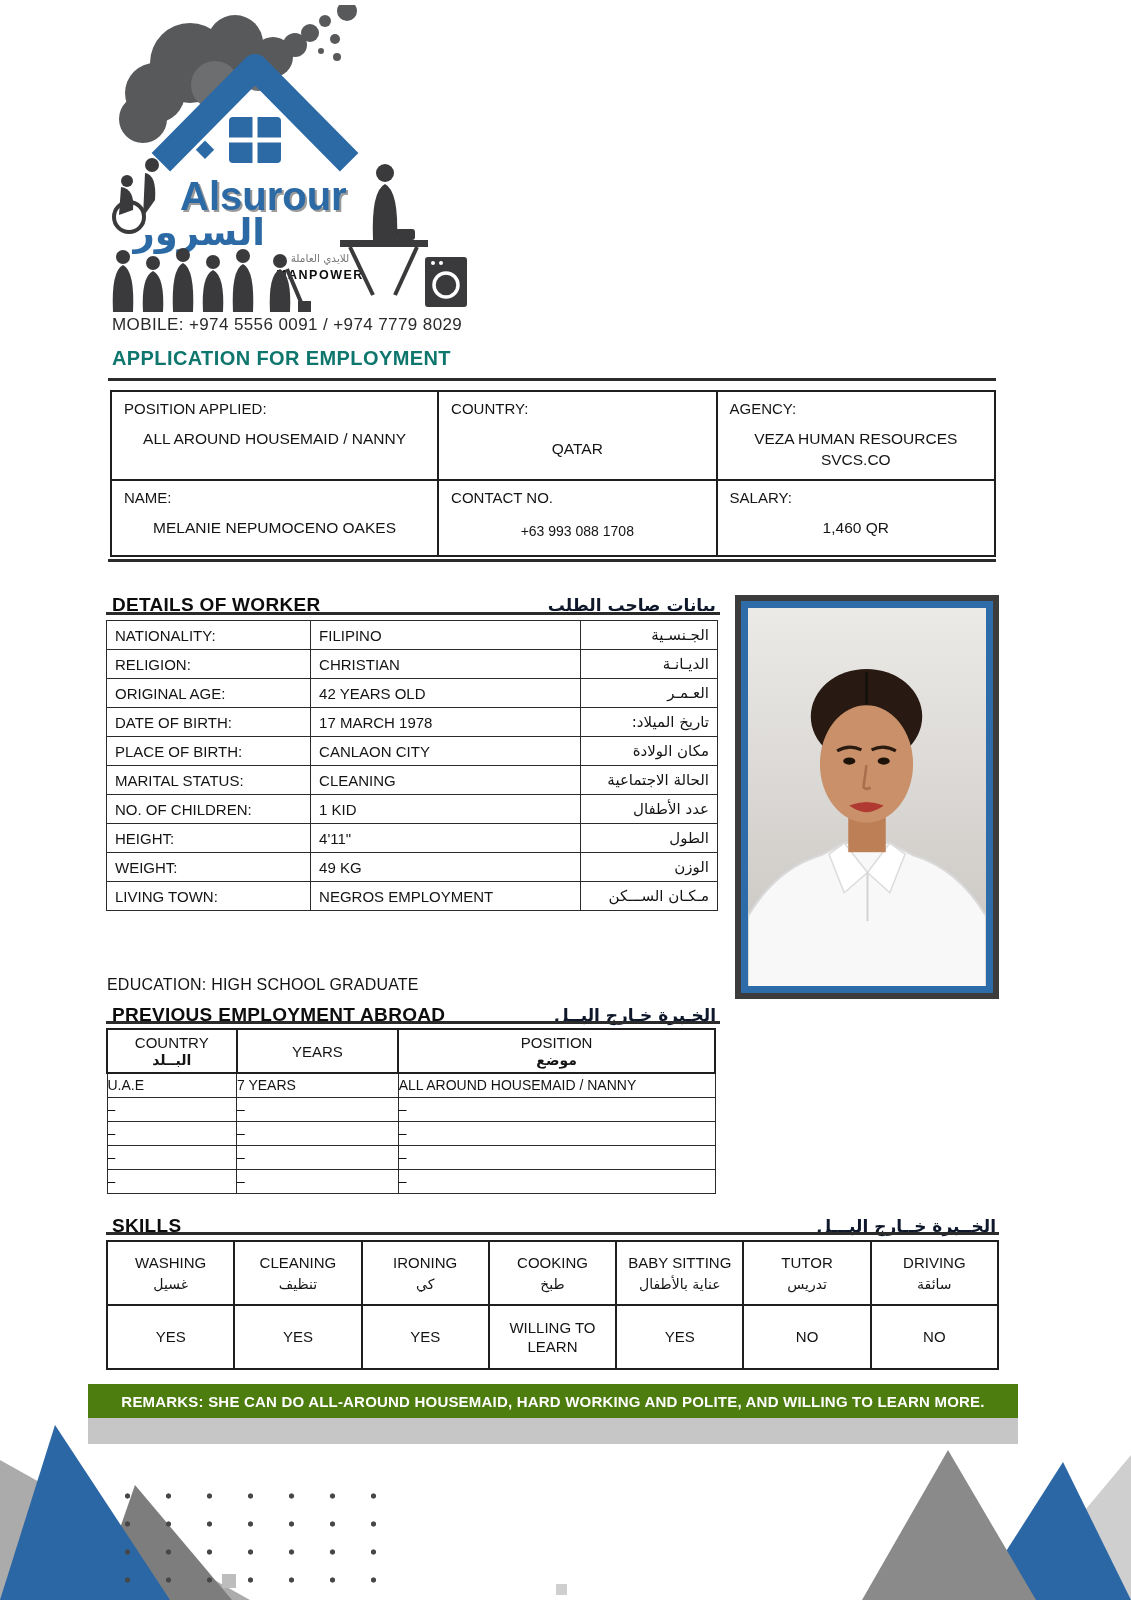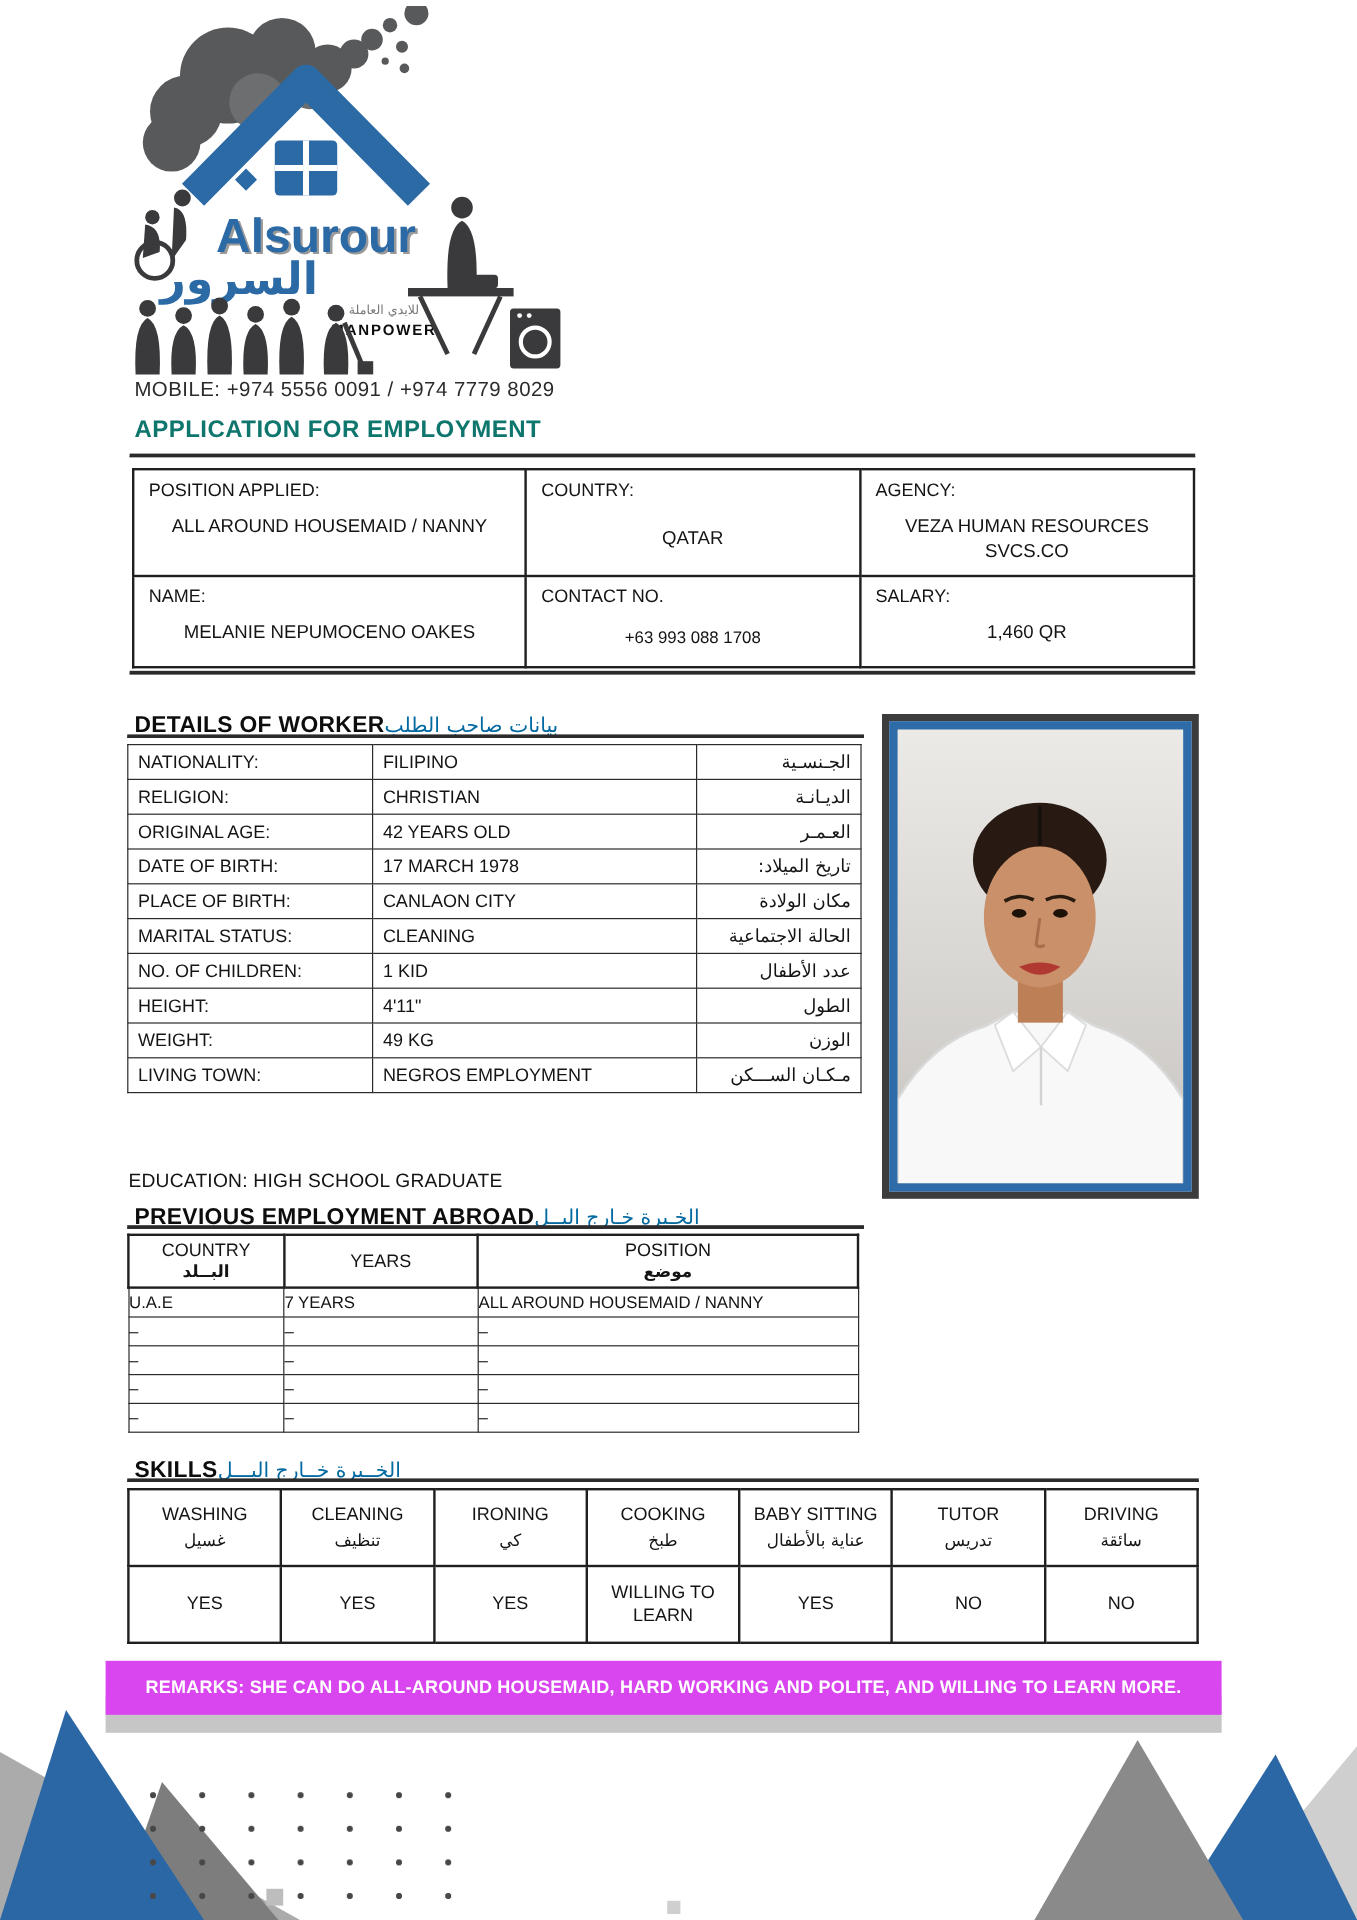--- a/index.html
+++ b/index.html
@@ -34,23 +34,23 @@
   .rule-emp{left:106px;top:1021px;width:614px;}
   .rule-skills{left:106px;top:1232px;width:893px;}
 
   
   .app-table{position:absolute;left:110px;top:390px;width:886px;border-collapse:collapse;table-layout:fixed;z-index:1;}
   .app-table td{border:2.5px solid #1f1f1f;vertical-align:top;padding:8px 12px;height:76px;}
   .cell-label{font-size:15px;color:#141414;}
   .cell-value{text-align:center;font-size:15.5px;margin-top:12px;color:#141414;line-height:1.35;}
 
   
-  .sec-head{position:absolute;display:flex;justify-content:flex-start;align-items:baseline;z-index:1;}
+  .sec-head{position:absolute;display:flex;justify-content:space-between;align-items:baseline;z-index:1;}
   .sec-title{font-size:19px;font-weight:bold;color:#0d0d0d;letter-spacing:.3px;}
-  .sec-title-ar{font-size:17px;font-weight:normal;color:#0369a1;font-family:"DejaVu Sans",sans-serif;direction:rtl;margin-top:11px;}
+  .sec-title-ar{font-size:17px;font-weight:bold;color:#0f172a;font-family:"DejaVu Sans",sans-serif;direction:rtl;margin-top:11px;}
   .head-details{left:112px;top:584px;width:604px;}
   .head-emp{left:112px;top:994px;width:604px;}
   .head-skills{left:112px;top:1205px;width:884px;}
 
   
   .details-table{position:absolute;left:106px;top:620px;width:612px;border-collapse:collapse;table-layout:fixed;z-index:1;}
   .details-table td{border:1.5px solid #2b2b2b;font-size:15px;padding:5px 8px;height:22px;color:#141414;}
   .details-table td.ar{direction:rtl;text-align:right;font-family:"DejaVu Sans",sans-serif;font-size:15px;}
   .education-line{position:absolute;left:107px;top:976px;font-size:16px;letter-spacing:.2px;color:#141414;z-index:1;}
 
@@ -74,21 +74,21 @@
 
   
   .skills-table{position:absolute;left:106px;top:1240px;width:893px;border-collapse:collapse;table-layout:fixed;z-index:1;}
   .skills-table td{border:2.5px solid #1f1f1f;text-align:center;vertical-align:middle;height:64px;padding:2px;color:#141414;}
   .sk-en{display:block;font-size:15px;}
   .sk-ar{display:block;font-family:"DejaVu Sans",sans-serif;direction:rtl;font-size:14px;margin-top:5px;}
   .sk-val{font-size:15px;line-height:1.3;}
 
   
   .remarks-bar{
-    position:absolute;left:88px;top:1384px;width:930px;height:45px;background:#d946ef;color:#fff;
+    position:absolute;left:88px;top:1384px;width:930px;height:34px;background:#4d7c0f;color:#fff;
     display:flex;align-items:center;justify-content:center;font-weight:bold;font-size:15px;letter-spacing:.2px;z-index:2;
   }
   .gray-bar{position:absolute;left:88px;top:1413px;width:930px;height:31px;background:#c6c6c6;z-index:1;}
 </style>
 </head>
 <body>
 
 <div class="page">
 
   <svg class="deco-svg" viewBox="0 0 1131 200" aria-hidden="true">

